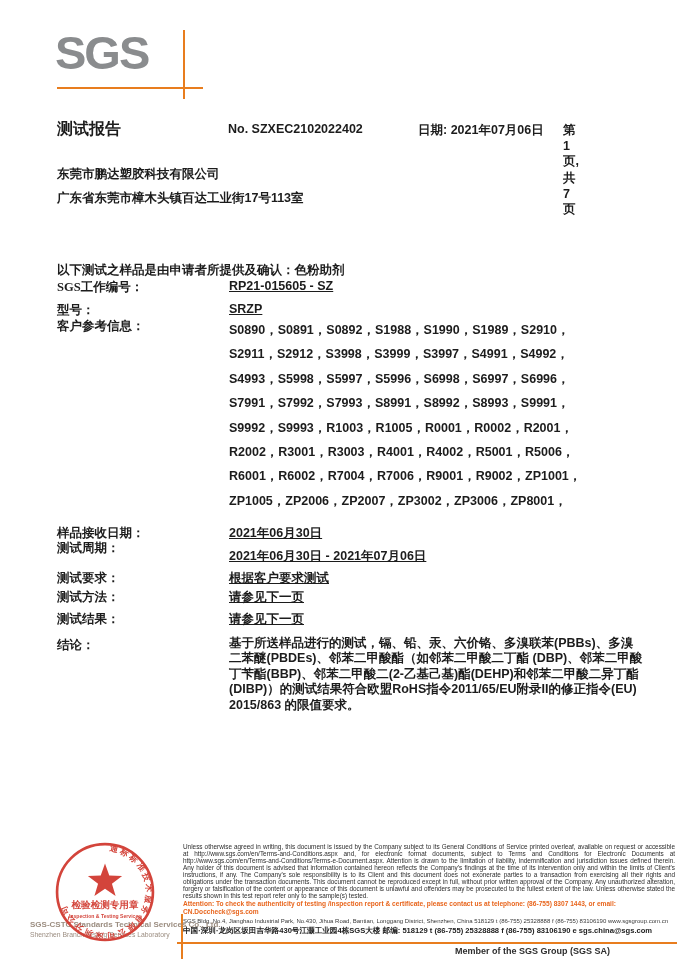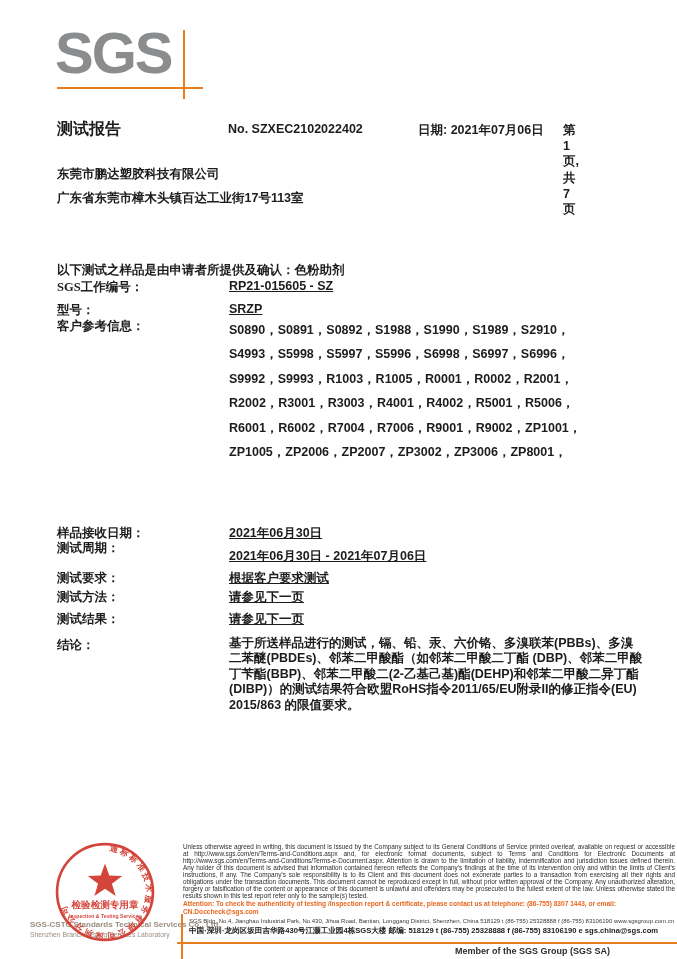--- a/index.html
+++ b/index.html
@@ -3,21 +3,21 @@
 <meta charset="utf-8">
 <style>
   html,body{margin:0;padding:0;background:#e8e8e8;}
   .page{
     position:relative; width:677px; height:959px; background:#ffffff;
     font-family:"Liberation Sans","DejaVu Sans",sans-serif; color:#1c1c1c;
     overflow:hidden; margin:0 auto;
   }
   .abs{position:absolute;}
   
-  .sgs-logo{left:55px; top:22px; font-size:58px; font-weight:700; color:#8a8c8e;
+  .sgs-logo{left:55px; top:22px; font-size:47px; font-weight:700; color:#8a8c8e;
     letter-spacing:-2px; font-family:"Liberation Sans",sans-serif; line-height:62px;text-align:right;}
   .logo-vline{left:183px; top:30px; width:2px; height:69px;}
   .logo-hline{left:57px; top:87px; width:146px; height:2px;}
   .orange{background:#e87d1e;}
   
   .title-row{left:0; top:119px; width:567px; height:20px; font-weight:600;}
   .report-title{left:57px; top:0; font-size:16px; font-weight:700;}
   .report-no{left:228px; top:3px; font-size:12.5px;}
   .report-date{left:418px; top:3px; font-size:12.5px;}
   .report-page{left:563px; top:3px; font-size:12.5px;}
@@ -26,21 +26,21 @@
   .intro{left:57px; top:262px;}
   .kv-label{left:57px;font-family:Liberation Serif, serif;}
   .kv-value{left:229px;text-decoration:underline;}
   .ref-lines{left:229px; top:318px; line-height:24.4px;}
   .conclusion-text{left:229px; top:636px; width:414px; line-height:15.4px; text-align:left;}
   
   .footer-right{left:183px; top:843px; width:492px;}
   .disclaimer{font-size:6.4px; line-height:7.05px; color:#2d2d2d; text-align:justify;
     font-weight:400; margin:0;}
   .attention{font-size:6.6px; line-height:7.4px; color:#e8661e; font-weight:700; margin:1px 0 0 0;}
-  .addr-block{margin-top:2px; padding-left:6px;}
+  .addr-block{margin-top:2px; }
   .addr-en{font-size:6px; color:#3a3a3a; font-weight:400; line-height:8px; white-space:nowrap;}
   .addr-cn{font-size:7.6px; color:#222; font-weight:600; line-height:11px; white-space:nowrap;}
   .foot-hline{left:177px; top:942px; width:500px; height:2px;}
   .foot-vline{left:181px; top:914px; width:2px; height:45px;}
   .member{left:455px; top:946px; font-size:9px; color:#2d2d2d; font-weight:600;}
   
   .stamp{left:54px; top:841px; width:102px; height:102px; opacity:0.92;}
   .footer-company{left:30px; top:920px; color:#9b8d80; line-height:10px;}
   .fc1{font-size:8px; font-weight:700; white-space:nowrap;}
   .fc2{font-size:6.8px; font-weight:400; white-space:nowrap;}
@@ -70,21 +70,23 @@
 
   <div class="abs doc-body kv-label" style="top:279px">SGS工作编号：</div>
   <div class="abs doc-body kv-value" style="top:279px">RP21-015605 - SZ</div>
 
   <div class="abs doc-body kv-label" style="top:302px">型号：</div>
   <div class="abs doc-body kv-value" style="top:302px">SRZP</div>
 
   <div class="abs doc-body kv-label" style="top:318px">客户参考信息：</div>
   <div class="abs doc-body ref-lines">
       <div>S0890，S0891，S0892，S1988，S1990，S1989，S2910，</div>
+      <div>S2911，S2912，S3998，S3999，S3997，S4991，S4992，</div>
       <div>S4993，S5998，S5997，S5996，S6998，S6997，S6996，</div>
+      <div>S7991，S7992，S7993，S8991，S8992，S8993，S9991，</div>
       <div>S9992，S9993，R1003，R1005，R0001，R0002，R2001，</div>
       <div>R2002，R3001，R3003，R4001，R4002，R5001，R5006，</div>
       <div>R6001，R6002，R7004，R7006，R9001，R9002，ZP1001，</div>
       <div>ZP1005，ZP2006，ZP2007，ZP3002，ZP3006，ZP8001，</div>
     </div>
 
   <div class="abs doc-body kv-label" style="top:525px">样品接收日期：</div>
   <div class="abs doc-body kv-value" style="top:525px">2021年06月30日</div>
 
   <div class="abs doc-body kv-label" style="top:540px">测试周期：</div>

